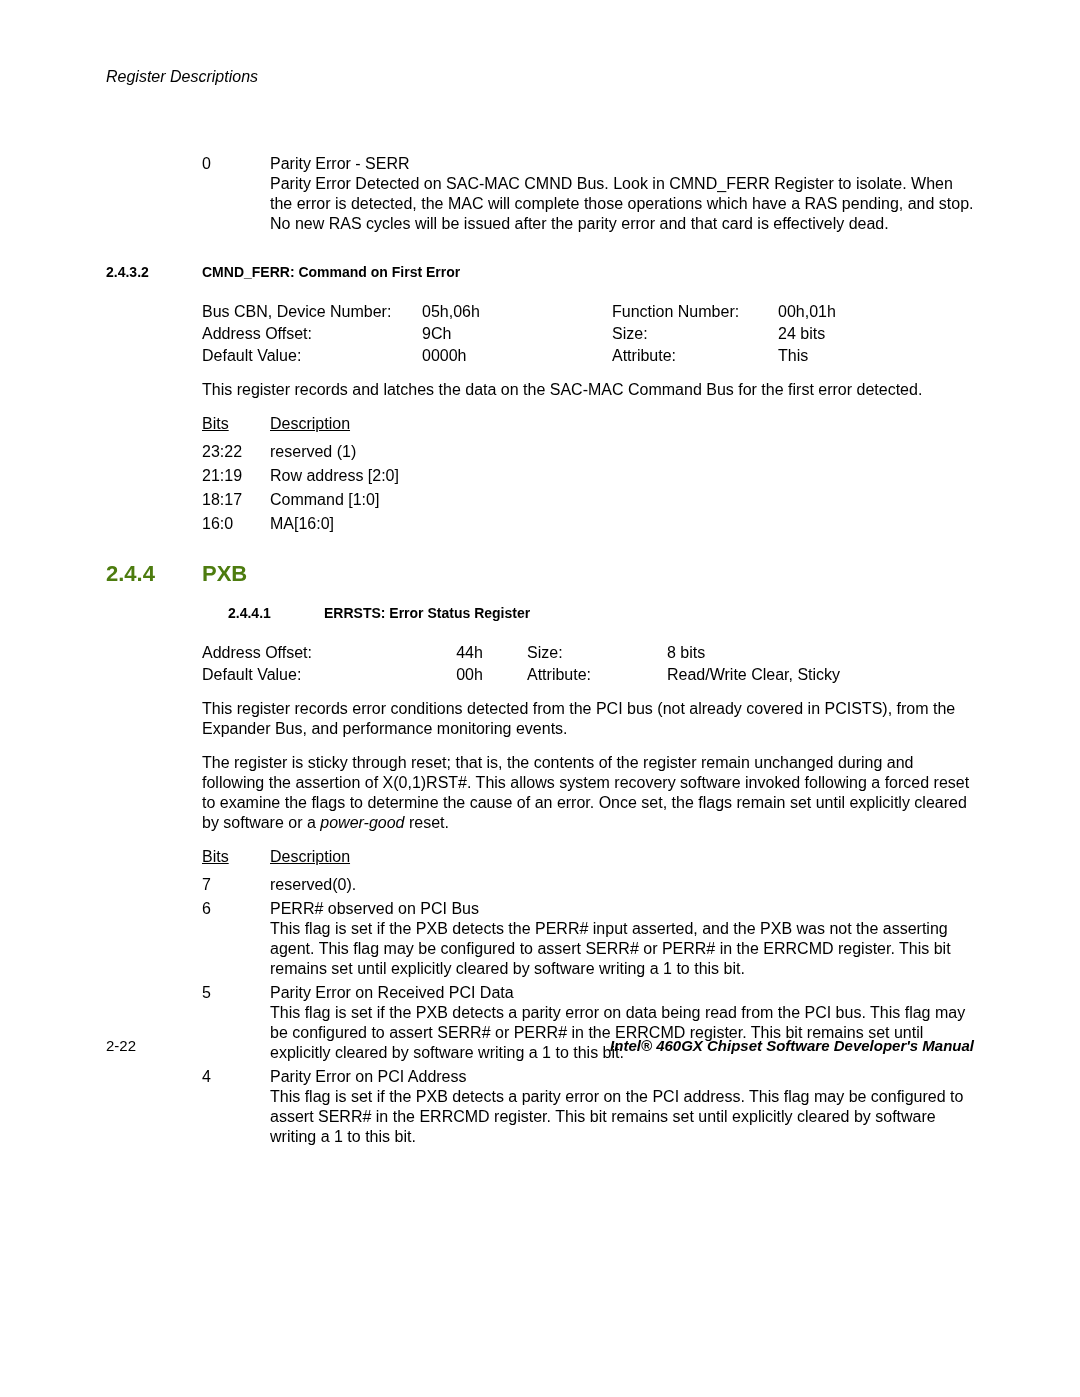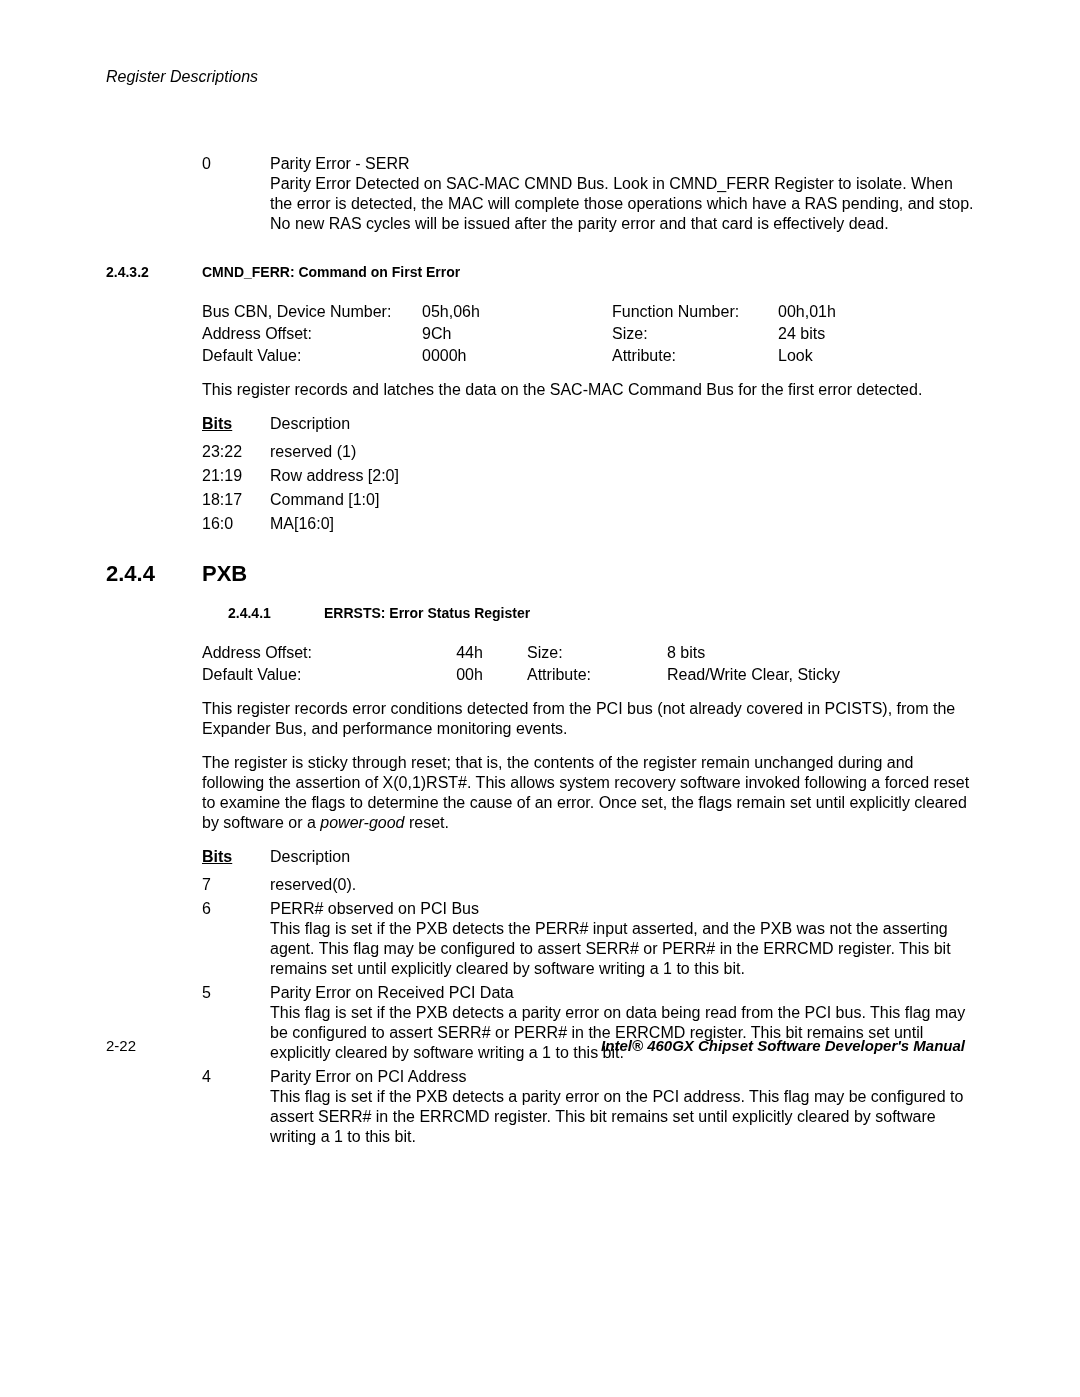--- a/index.html
+++ b/index.html
@@ -47,21 +47,21 @@
     margin-bottom: 20px;
     margin-left: -96px;
   }
   .section-h3 .num {
     flex: 0 0 96px;
   }
   .section-h2 {
     display: flex;
     font-weight: bold;
     font-size: 22px;
-    color: #000000;
+    color: #4d7c0f;
     margin-top: 26px;
     margin-bottom: 18px;
     margin-left: -96px;
   }
   .section-h2 .num {
     flex: 0 0 96px;
   }
   .metarow {
     display: flex;
     margin-bottom: 2px;
@@ -82,30 +82,30 @@
     margin: 14px 0;
   }
   .bitheader {
     display: flex;
     margin-top: 12px;
     margin-bottom: 8px;
   }
   .bitheader .bits {
     flex: 0 0 68px;
     text-decoration: underline;
-    font-weight: bold;
   }
   .bitheader .descr {
+    text-decoration: underline;
   }
   .bit-table {
   }
   .footer {
     position: absolute;
     left: 106px;
-    right: 115px;
+    right: 106px;
     bottom: 90px;
     display: flex;
     justify-content: space-between;
     font-size: 15px;
   }
   .footer .right {
     font-style: italic;
     font-weight: bold;
     margin-left: 23px;
   }
@@ -143,21 +143,21 @@
       <div class="metarow">
         <div class="label1">Address Offset:</div>
         <div class="val1">9Ch</div>
         <div class="label2">Size:</div>
         <div class="val2">24 bits</div>
       </div>
       <div class="metarow">
         <div class="label1">Default Value:</div>
         <div class="val1">0000h</div>
         <div class="label2">Attribute:</div>
-        <div class="val2">Look</div>
+        <div class="val2">This</div>
       </div>
     </div>
 
     <div class="para">This register records and latches the data on the SAC-MAC Command Bus for the first error detected.</div>
 
     <div class="bitheader">
       <div class="bits">Bits</div>
       <div class="descr">Description</div>
     </div>
     <div class="bit-table">

